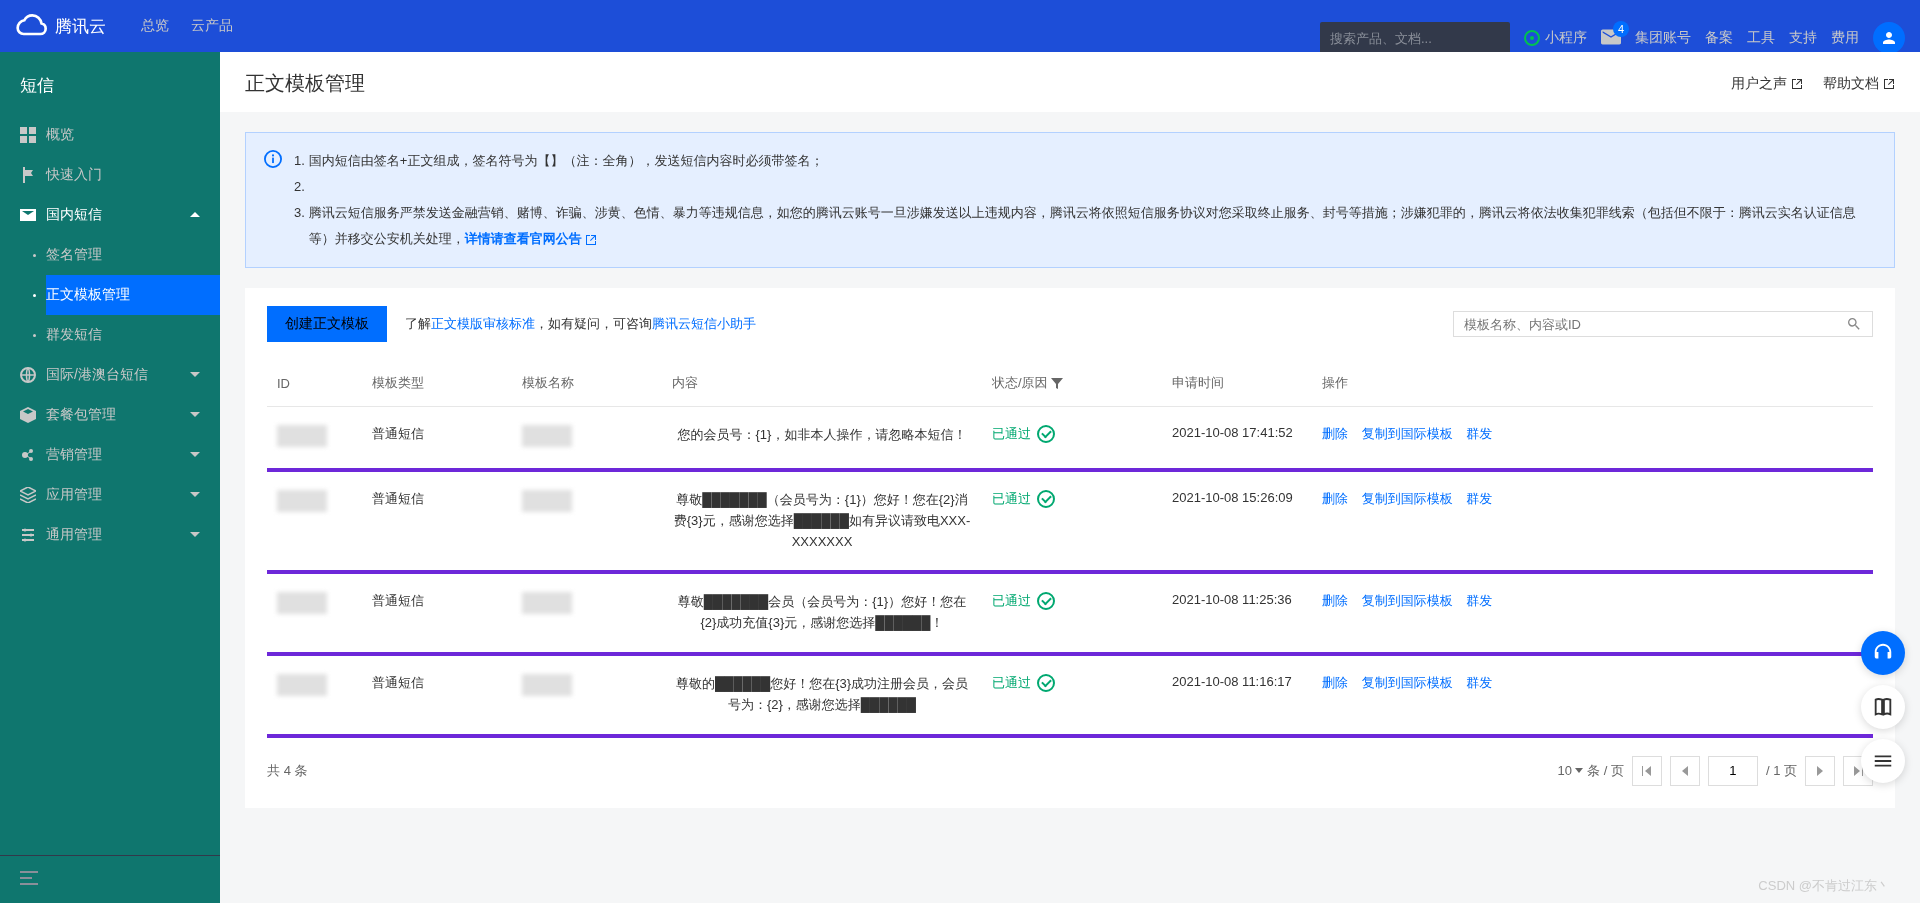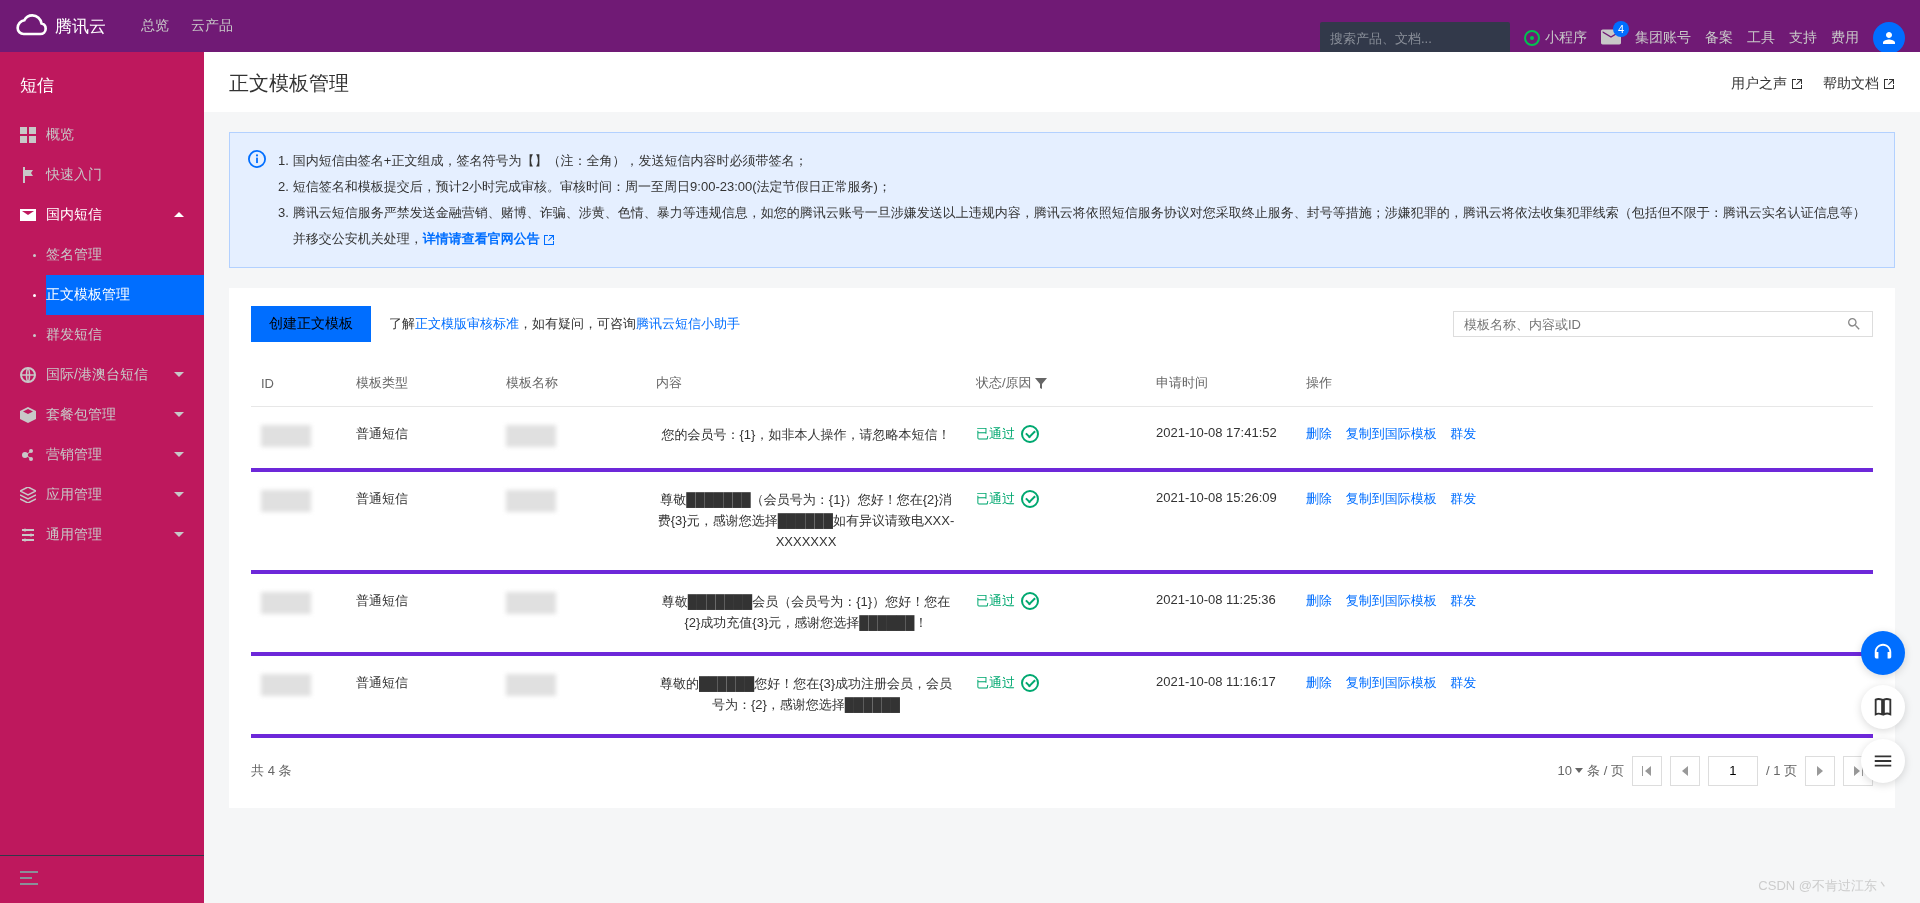--- a/index.html
+++ b/index.html
@@ -1,19 +1,19 @@
 <!DOCTYPE html>
 <html><head>
 <meta charset="utf-8">
 <style>
 * { margin: 0; padding: 0; box-sizing: border-box; font-family: -apple-system, "Microsoft YaHei", "PingFang SC", sans-serif; }
 body { background: #f5f5f5; color: #333; font-size: 14px; }
 
 
-.top-header { height: 52px; background: #701a75; color: #fff; display: flex; align-items: center; padding: 0 15px; }
+.top-header { height: 52px; background: #1d4ed8; color: #fff; display: flex; align-items: center; padding: 0 15px; }
 .logo-wrap { display: flex; align-items: center; gap: 8px; }
 .logo-icon { width: 32px; height: 32px; fill: #fff; }
 .logo-text { font-size: 17px; font-weight: 500; color: #fff; }
 .top-nav { display: flex; gap: 22px; margin-left: 35px; }
 .top-nav span { color: #c8c8c8; cursor: pointer; font-size: 14px; }
 .top-right { margin-left: auto; display: flex; align-items: center; gap: 14px; margin-top: 24px; }
 .search-box { background: #32394a; width: 190px; height: 32px; display: flex; align-items: center; padding: 0 10px; border-radius: 2px; }
 .search-box input { background: transparent; border: none; outline: none; color: #fff; flex: 1; font-size: 13px; }
 .search-box input::placeholder { color: #8a8f99; }
 .search-icon { fill: #8a8f99; width: 16px; height: 16px; }
@@ -24,21 +24,21 @@
 .mail-wrap { position: relative; }
 .mail-icon { width: 20px; height: 16px; fill: #c8c8c8; }
 .badge { position: absolute; top: -8px; right: -8px; background: #006eff; color: #fff; font-size: 11px; min-width: 16px; height: 16px; border-radius: 8px; display: flex; align-items: center; justify-content: center; padding: 0 4px; }
 .user-avatar { width: 32px; height: 32px; background: #006eff; border-radius: 50%; display: flex; align-items: center; justify-content: center; }
 .avatar-icon { width: 18px; height: 18px; fill: #fff; }
 
 
 .main-wrap { display: flex; height: calc(100vh - 52px); }
 
 
-.sidebar { width: 204px; background: #be185d; color: #fff; overflow-y: auto; display: flex; flex-direction: column; }
+.sidebar { width: 220px; background: #0f766e; color: #fff; overflow-y: auto; display: flex; flex-direction: column; }
 .sidebar-title { padding: 22px 20px 18px; font-size: 17px; font-weight: 500; }
 .side-item { display: flex; align-items: center; padding: 11px 20px; color: #c8c8c8; cursor: pointer; font-size: 14px; position: relative; }
 .side-item.expanded { color: #fff; }
 .side-icon { width: 16px; height: 16px; margin-right: 10px; fill: currentColor; flex-shrink: 0; }
 .side-arrow { margin-left: auto; width: 10px; height: 10px; fill: currentColor; }
 .side-sub { padding-left: 46px; }
 .side-sub .side-item { padding: 11px 20px 11px 0; }
 .side-sub .bullet { width: 3px; height: 3px; background: currentColor; border-radius: 50%; margin-right: 10px; margin-left: -13px; }
 .side-item.active { background: #006eff; color: #fff; }
 .sidebar-footer { margin-top: auto; padding: 15px 20px; border-top: 1px solid #32394a; }
@@ -281,21 +281,20 @@
             <circle cx="10" cy="6" r="1.2" fill="#006eff"></circle>
             <rect x="9" y="8.5" width="2" height="6" fill="#006eff"></rect>
           </svg>
         <ol class="notice-list">
           <li>
               <span class="notice-num">1.</span>
               <span>国内短信由签名+正文组成，签名符号为【】（注：全角），发送短信内容时必须带签名；</span>
             </li>
           <li>
               <span class="notice-num">2.</span>
-              <span>短信签名和模板提交后，预计2小时完成审核。审核时间：周一至周日9:00-23:00(法定节假日正常服务)；</span>
             </li>
           <li>
               <span class="notice-num">3.</span>
               <span><span>腾讯云短信服务严禁发送金融营销、赌博、诈骗、涉黄、色情、暴力等违规信息，如您的腾讯云账号一旦涉嫌发送以上违规内容，腾讯云将依照短信服务协议对您采取终止服务、封号等措施；涉嫌犯罪的，腾讯云将依法收集犯罪线索（包括但不限于：腾讯云实名认证信息等）并移交公安机关处理，</span><span class="link"><span>详情请查看官网公告</span> <svg class="ext-icon" style="fill:#006eff;display:inline;vertical-align:middle" viewBox="0 0 12 12">
                     <path d="M1 1v10h10V7h-1v3H2V2h3V1H1zm5 0v1h3.3L5 6.3l.7.7L10 2.7V6h1V1H6z"></path>
                   </svg></span></span>
             </li>
         </ol>
       </div>
 

